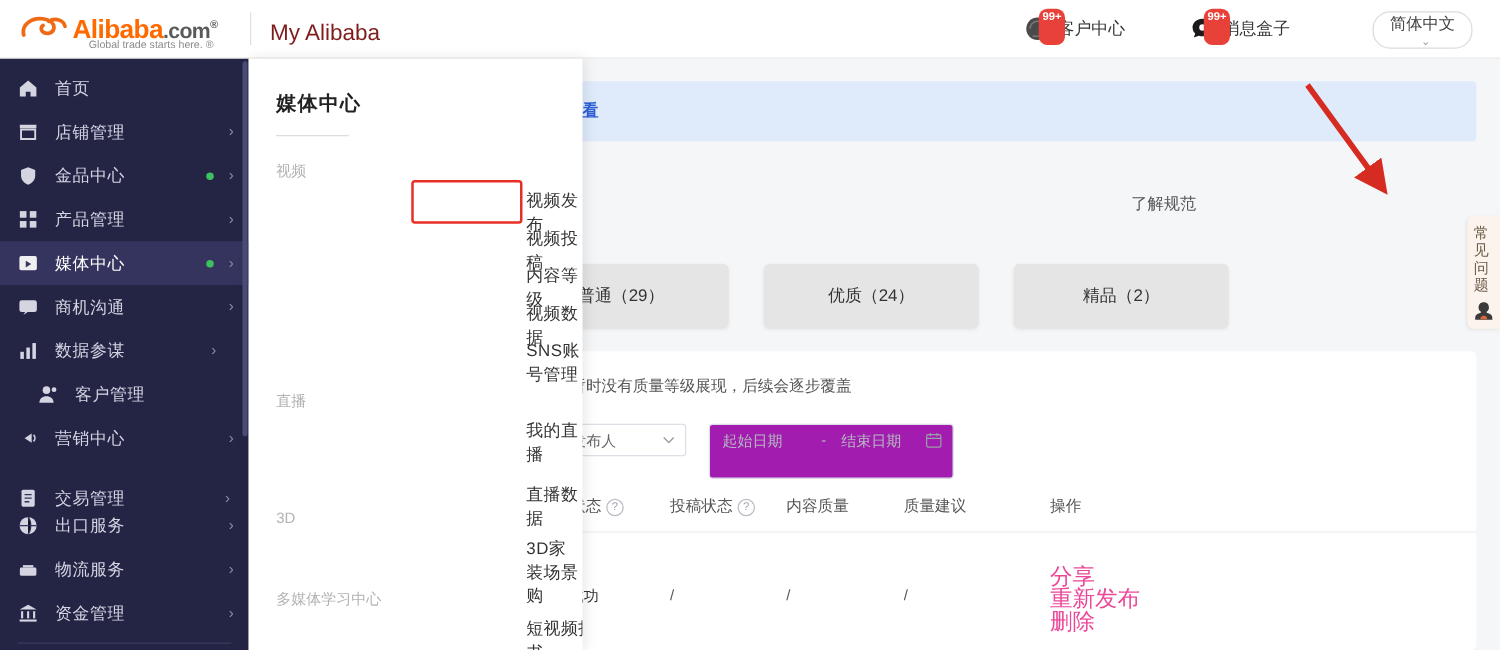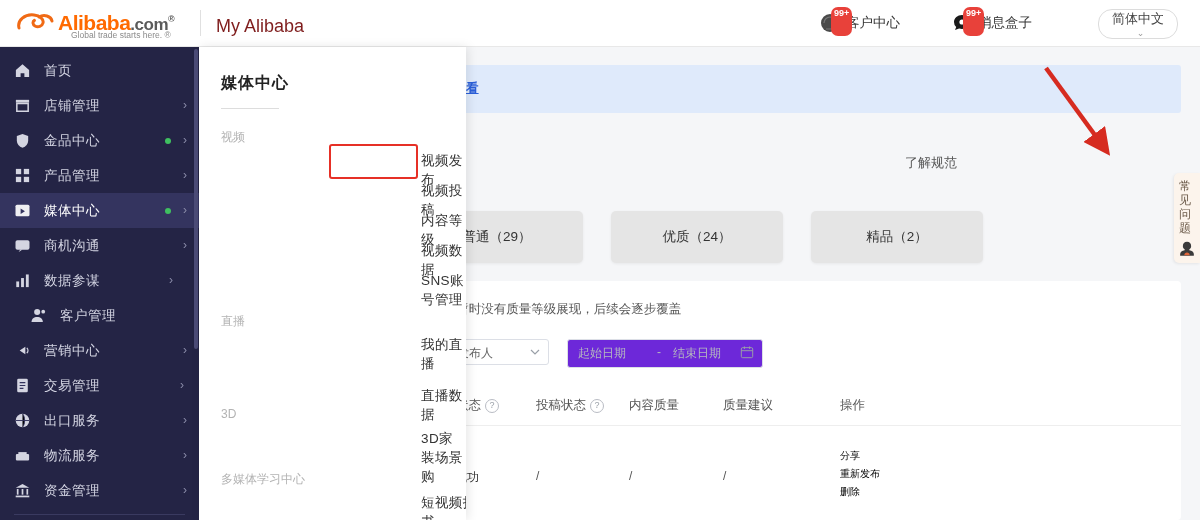--- a/index.html
+++ b/index.html
@@ -83,34 +83,34 @@
   .panel{position:absolute;left:12px;top:234px;width:970px;height:239px;background:#fff;border-radius:4px;}
   .notice{position:absolute;left:20px;top:20px;font-size:12.5px;color:#555;white-space:nowrap;}
 
   .filters{position:absolute;left:20px;top:58px;height:28px;}
   .inp{position:absolute;left:0;top:0;width:196px;height:26px;border:1px solid #dcdfe6;border-radius:3px;
        background:#fff;box-sizing:border-box;}
   .inp .ph{position:absolute;left:8px;top:5px;font-size:12px;color:#b5b8bf;white-space:nowrap;}
   .sel{position:absolute;left:216px;top:0;width:102px;height:26px;border:1px solid #dcdfe6;border-radius:3px;
        background:#fff;box-sizing:border-box;}
   .sel .v{position:absolute;left:9px;top:5px;font-size:12px;color:#666;}
-  .dt{position:absolute;left:336px;top:0;width:196px;height:29px;border:1px solid #dcdfe6;border-radius:3px;
-      background:#6d28d9;box-sizing:border-box;}
+  .dt{position:absolute;left:336px;top:0;width:196px;height:44px;border:1px solid #dcdfe6;border-radius:3px;
+      background:#a21caf;box-sizing:border-box;}
   .dt .s{position:absolute;left:10px;top:5px;font-size:12px;color:#b5b8bf;}
   .dt .dash{position:absolute;left:89px;top:5px;font-size:12px;color:#b5b8bf;}
   .dt .e{position:absolute;left:105px;top:5px;font-size:12px;color:#b5b8bf;}
 
   .thead{position:absolute;left:0;top:106px;width:970px;height:38px;border-bottom:1px solid #eee;}
   .th{position:absolute;top:10px;font-size:12.5px;color:#555;white-space:nowrap;}
   .qm{display:inline-block;width:12px;height:12px;border:1px solid #b9bcc4;border-radius:50%;
       font-size:9px;line-height:11px;text-align:center;color:#9aa0a8;margin-left:4px;vertical-align:1px;}
 
   .row{position:absolute;left:0;top:144px;width:970px;height:95px;}
   .cell{position:absolute;font-size:12px;color:#555;white-space:nowrap;}
-  .act{position:absolute;font-size:10px;color:#000000;cursor:pointer;}
+  .act{position:absolute;font-size:18px;color:#ec4899;cursor:pointer;}
 
   
   .faq{position:absolute;right:0;top:173px;width:26px;height:90px;background:#fcf4ec;
        border-radius:5px 0 0 5px;z-index:35;cursor:pointer;box-shadow:-1px 1px 3px rgba(0,0,0,.07);}
   .faq .t{position:absolute;left:5px;top:6px;width:16px;font-size:12px;color:#6b5a49;
           line-height:14px;text-align:left;letter-spacing:0;}
   .faq .av{position:absolute;left:4px;bottom:5px;width:18px;height:18px;}
 
   .arrow{position:absolute;left:1040px;top:58px;width:90px;height:100px;z-index:45;pointer-events:none;}
 </style>
@@ -229,21 +229,21 @@
           <span class="nav-arr">›</span>
         </div>
         <div class="nav-item" style="position: absolute; left: 0px; top: 286px; width: 199px;">
           <svg class="nav-ic" viewBox="0 0 18 18">
             <path d="M3 9h3l6-4v8L6 9H3z" fill="#e3e4ef"></path>
             <path d="M13.6 6.2a4 4 0 010 5.6" stroke="#e3e4ef" stroke-width="1.4" fill="none"></path>
           </svg>
           <span class="nav-lbl">营销中心</span>
           <span class="nav-arr">›</span>
         </div>
-        <div class="nav-item" style="position: absolute; left: 0px; top: 321px; width: 196px; text-decoration: underline;">
+        <div class="nav-item" style="position: absolute; left: 0px; top: 334px; width: 196px; text-decoration: underline;">
           <svg class="nav-ic" viewBox="0 0 18 18">
             <rect x="3.4" y="1.8" width="11.2" height="14.4" rx="1.4" fill="#e3e4ef"></rect>
             <path d="M6 6h6M6 9h6M6 12h4" stroke="#34345f" stroke-width="1.2"></path>
           </svg>
           <span class="nav-lbl">交易管理</span>
           <span class="nav-arr">›</span>
         </div>
         <div class="nav-item" style="position: absolute; left: 0px; top: 356px; width: 199px;">
           <svg class="nav-ic" viewBox="0 0 18 18">
             <circle cx="9" cy="9" r="7.2" fill="#e3e4ef"></circle>

